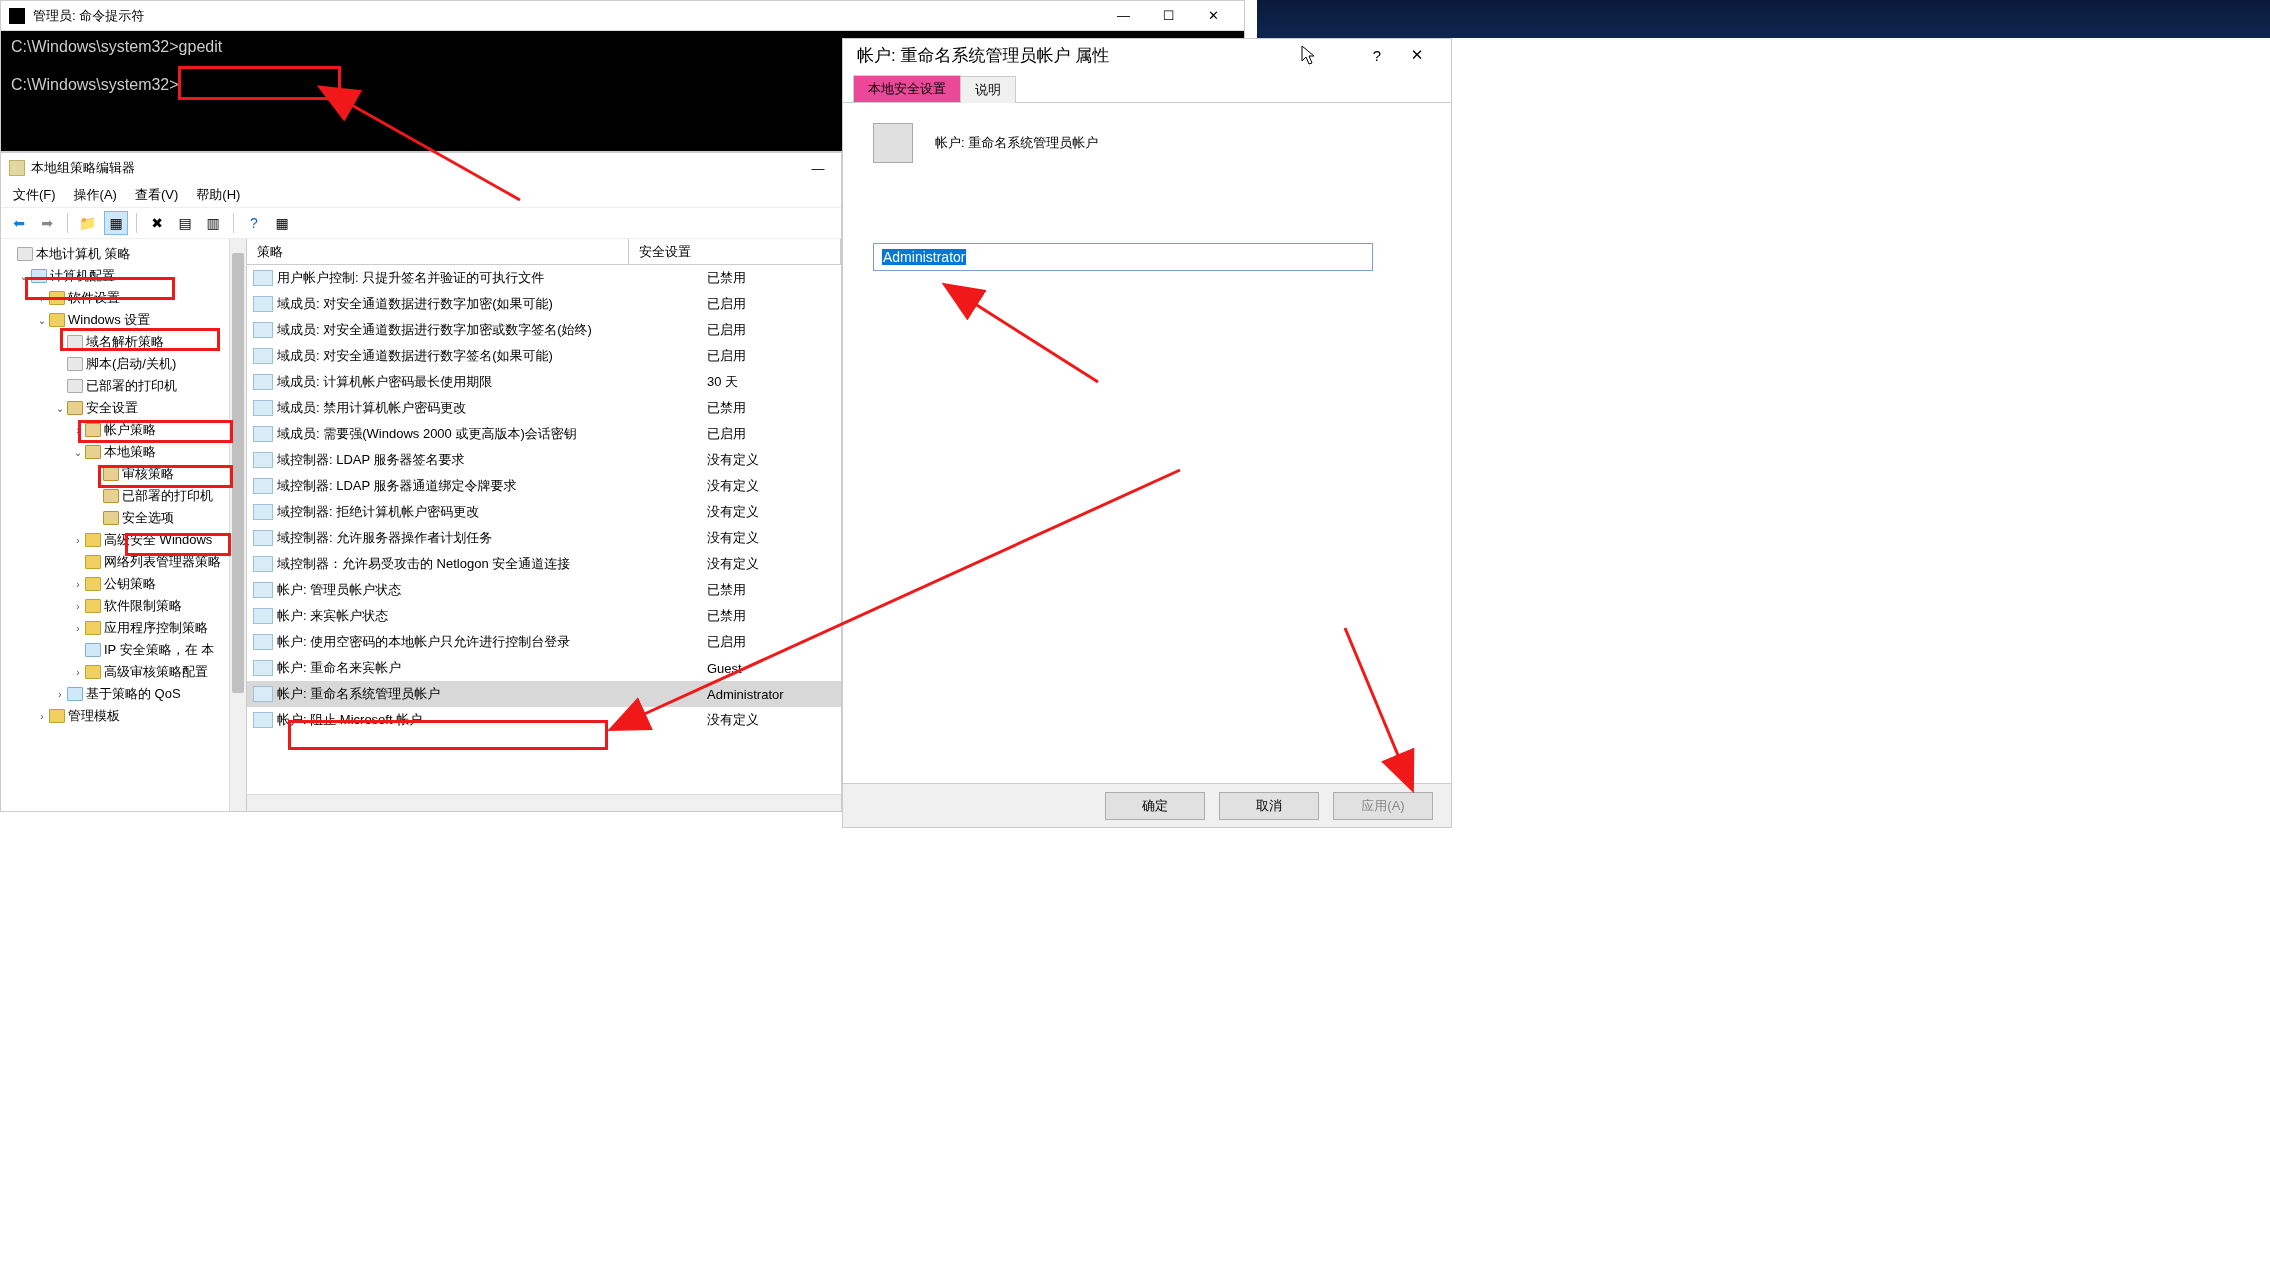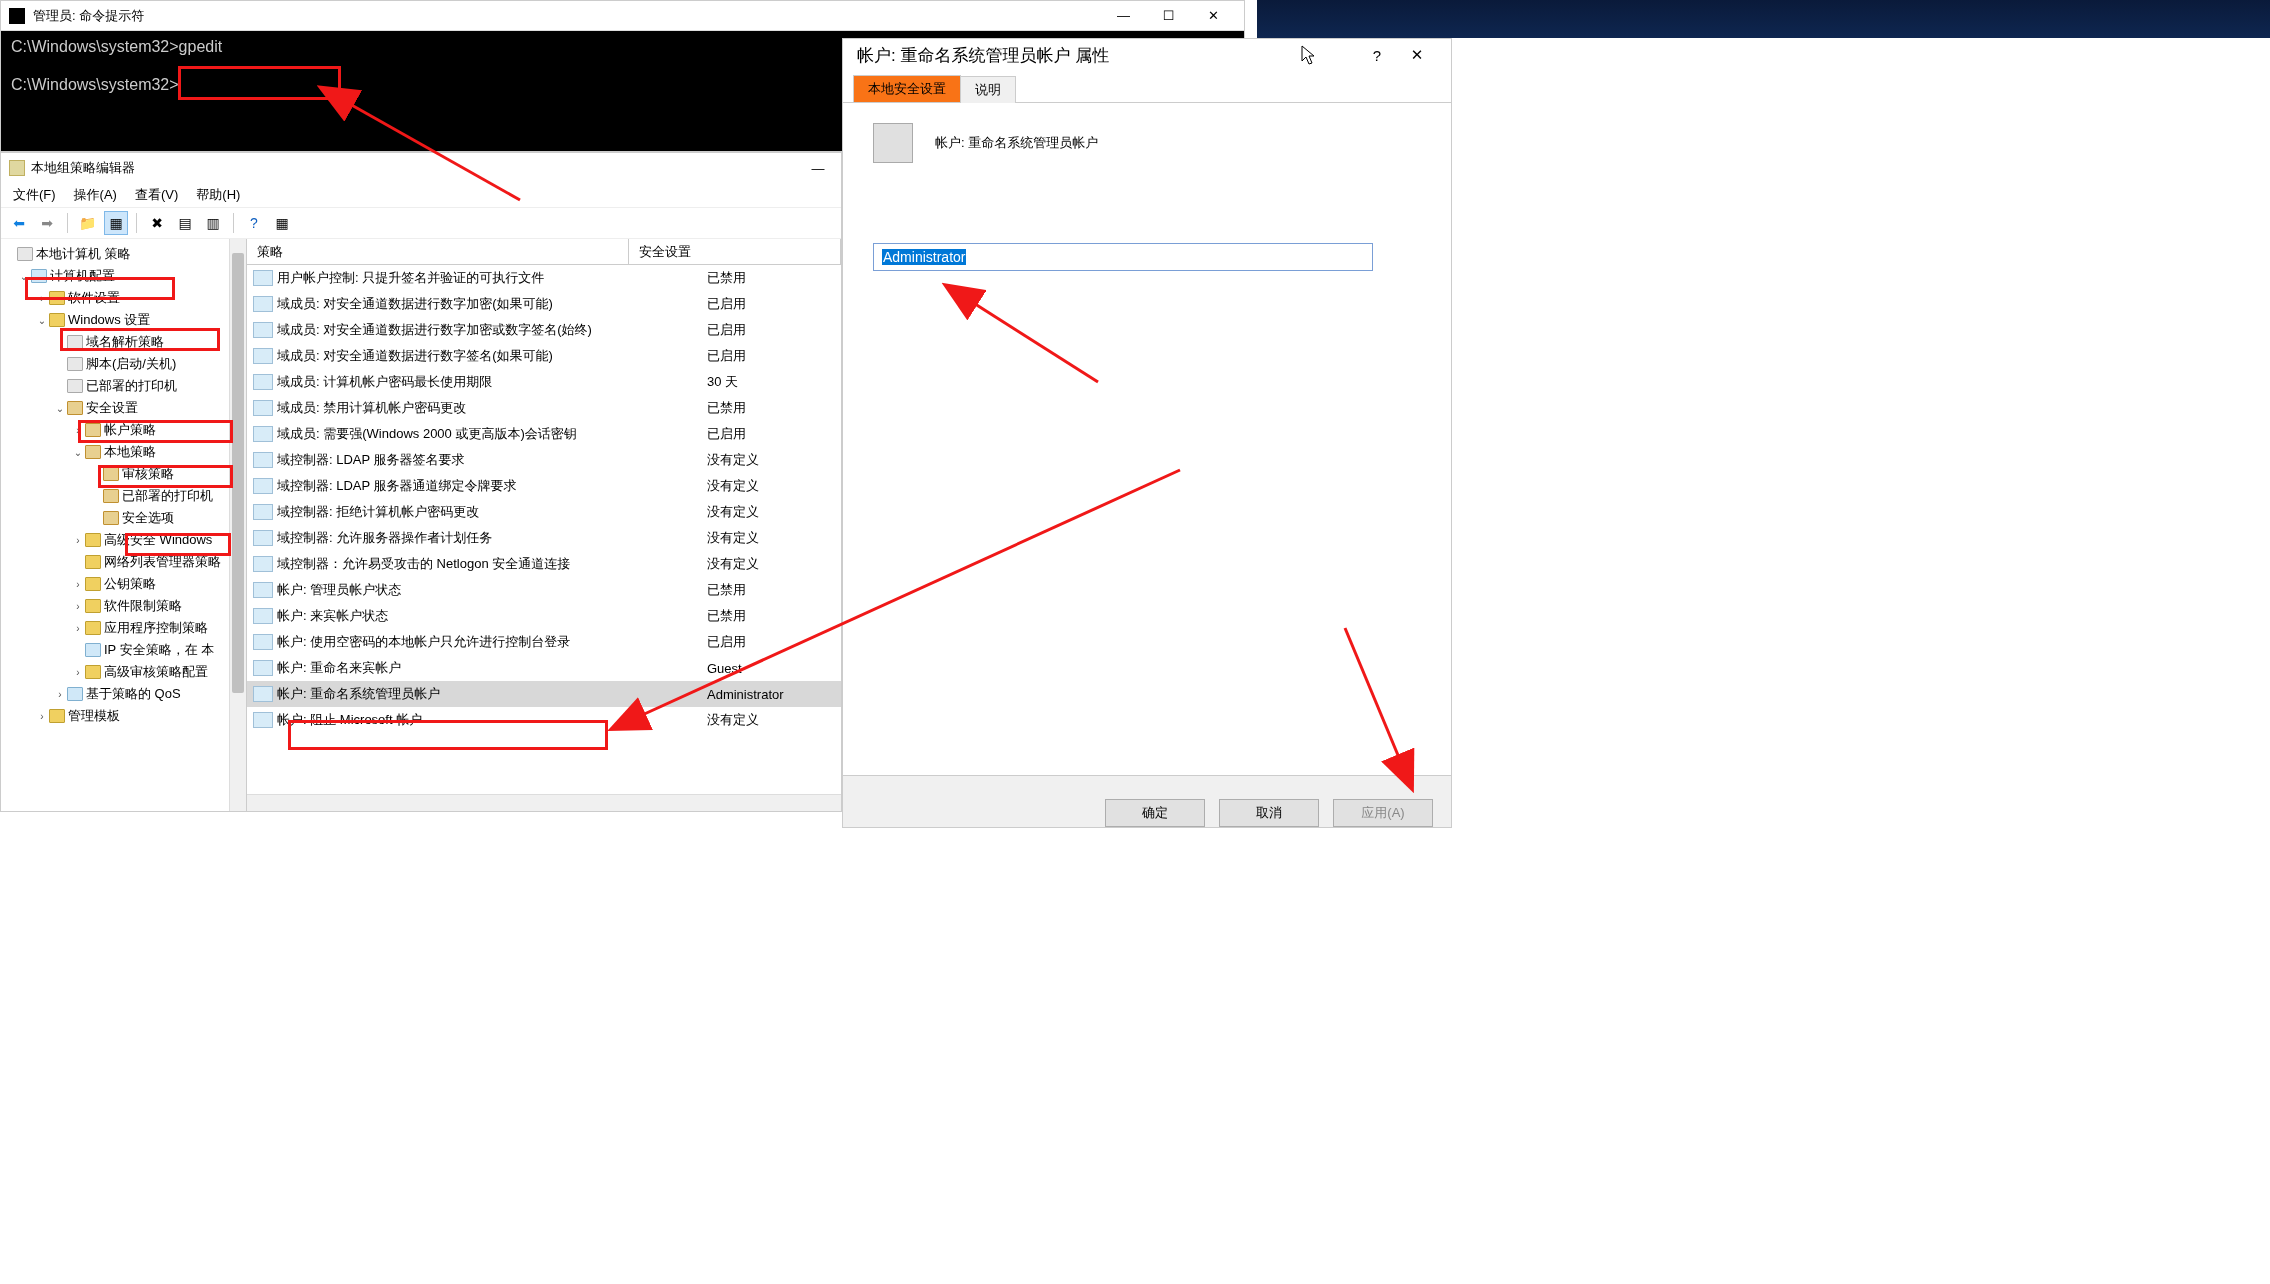--- a/index.html
+++ b/index.html
@@ -43,29 +43,29 @@
 .gp-cell-icon { width: 20px; height: 16px; margin: 0 4px 0 6px; background: #d8ecf8; border: 1px solid #a0c0d8; flex-shrink: 0; }
 .gp-cell1 { width: 430px; white-space: nowrap; overflow: hidden; }
 .gp-cell2 { width: 120px; white-space: nowrap; }
 
 
 .prop-dialog { position: absolute; left: 842px; top: 38px; width: 610px; height: 790px; background: #fff; border: 1px solid #ccc; }
 .prop-titlebar { height: 32px; display: flex; align-items: center; padding: 0 14px; }
 .prop-title { font-size: 17px; flex: 1; }
 .prop-titlebar .wbtn { width: 40px; text-align: center; font-size: 15px; cursor: pointer; }
 .prop-tabs { display: flex; padding: 4px 10px 0 10px; border-bottom: 1px solid #ccc; height: 32px; }
-.prop-tab { padding: 4px 14px; font-size: 13px; border: 1px solid #ccc; border-bottom: none; background: #f97316; margin-right: -1px; cursor: pointer; }
+.prop-tab { padding: 4px 14px; font-size: 13px; border: 1px solid #ccc; border-bottom: none; background: #ec4899; margin-right: -1px; cursor: pointer; }
 .prop-tab.inactive { background: #f0f0f0; position: relative; top: 1px; }
 .prop-body { padding: 20px 30px; }
 .prop-header { display: flex; align-items: center; gap: 22px; margin-bottom: 80px; }
 .prop-header-icon { width: 40px; height: 40px; background: #e0e0e0; border: 1px solid #aaa; }
 .prop-header-text { font-size: 13px; }
 .prop-input { width: 500px; padding: 5px 8px; font-size: 14px; border: 1px solid #7a9fd6; }
 .prop-input .sel { background: #0078d7; color: #fff; padding: 0 1px; }
-.prop-footer { position: absolute; bottom: 0; left: 0; right: 0; height: 52px; background: #f0f0f0; border-top: 1px solid #ccc; display: flex; justify-content: flex-end; align-items: flex-end; gap: 14px; padding: 0 18px; }
+.prop-footer { position: absolute; bottom: 0; left: 0; right: 0; height: 44px; background: #f0f0f0; border-top: 1px solid #ccc; display: flex; justify-content: flex-end; align-items: center; gap: 14px; padding: 0 18px; }
 .prop-btn { width: 100px; height: 28px; border: 1px solid #adadad; background: #e1e1e1; font-size: 13px; cursor: pointer; }
 .prop-btn.disabled { color: #888; }
 
 
 .desktop-strip { position: absolute; left: 1257px; top: 0; width: 1013px; height: 38px; background: linear-gradient(#0a1a3a, #0e2650); }
 
 
 .redbox { position: absolute; border: 3px solid #f01818; pointer-events: none; }
 .arrow-svg { position: absolute; left:0; top:0; pointer-events: none; }
 

